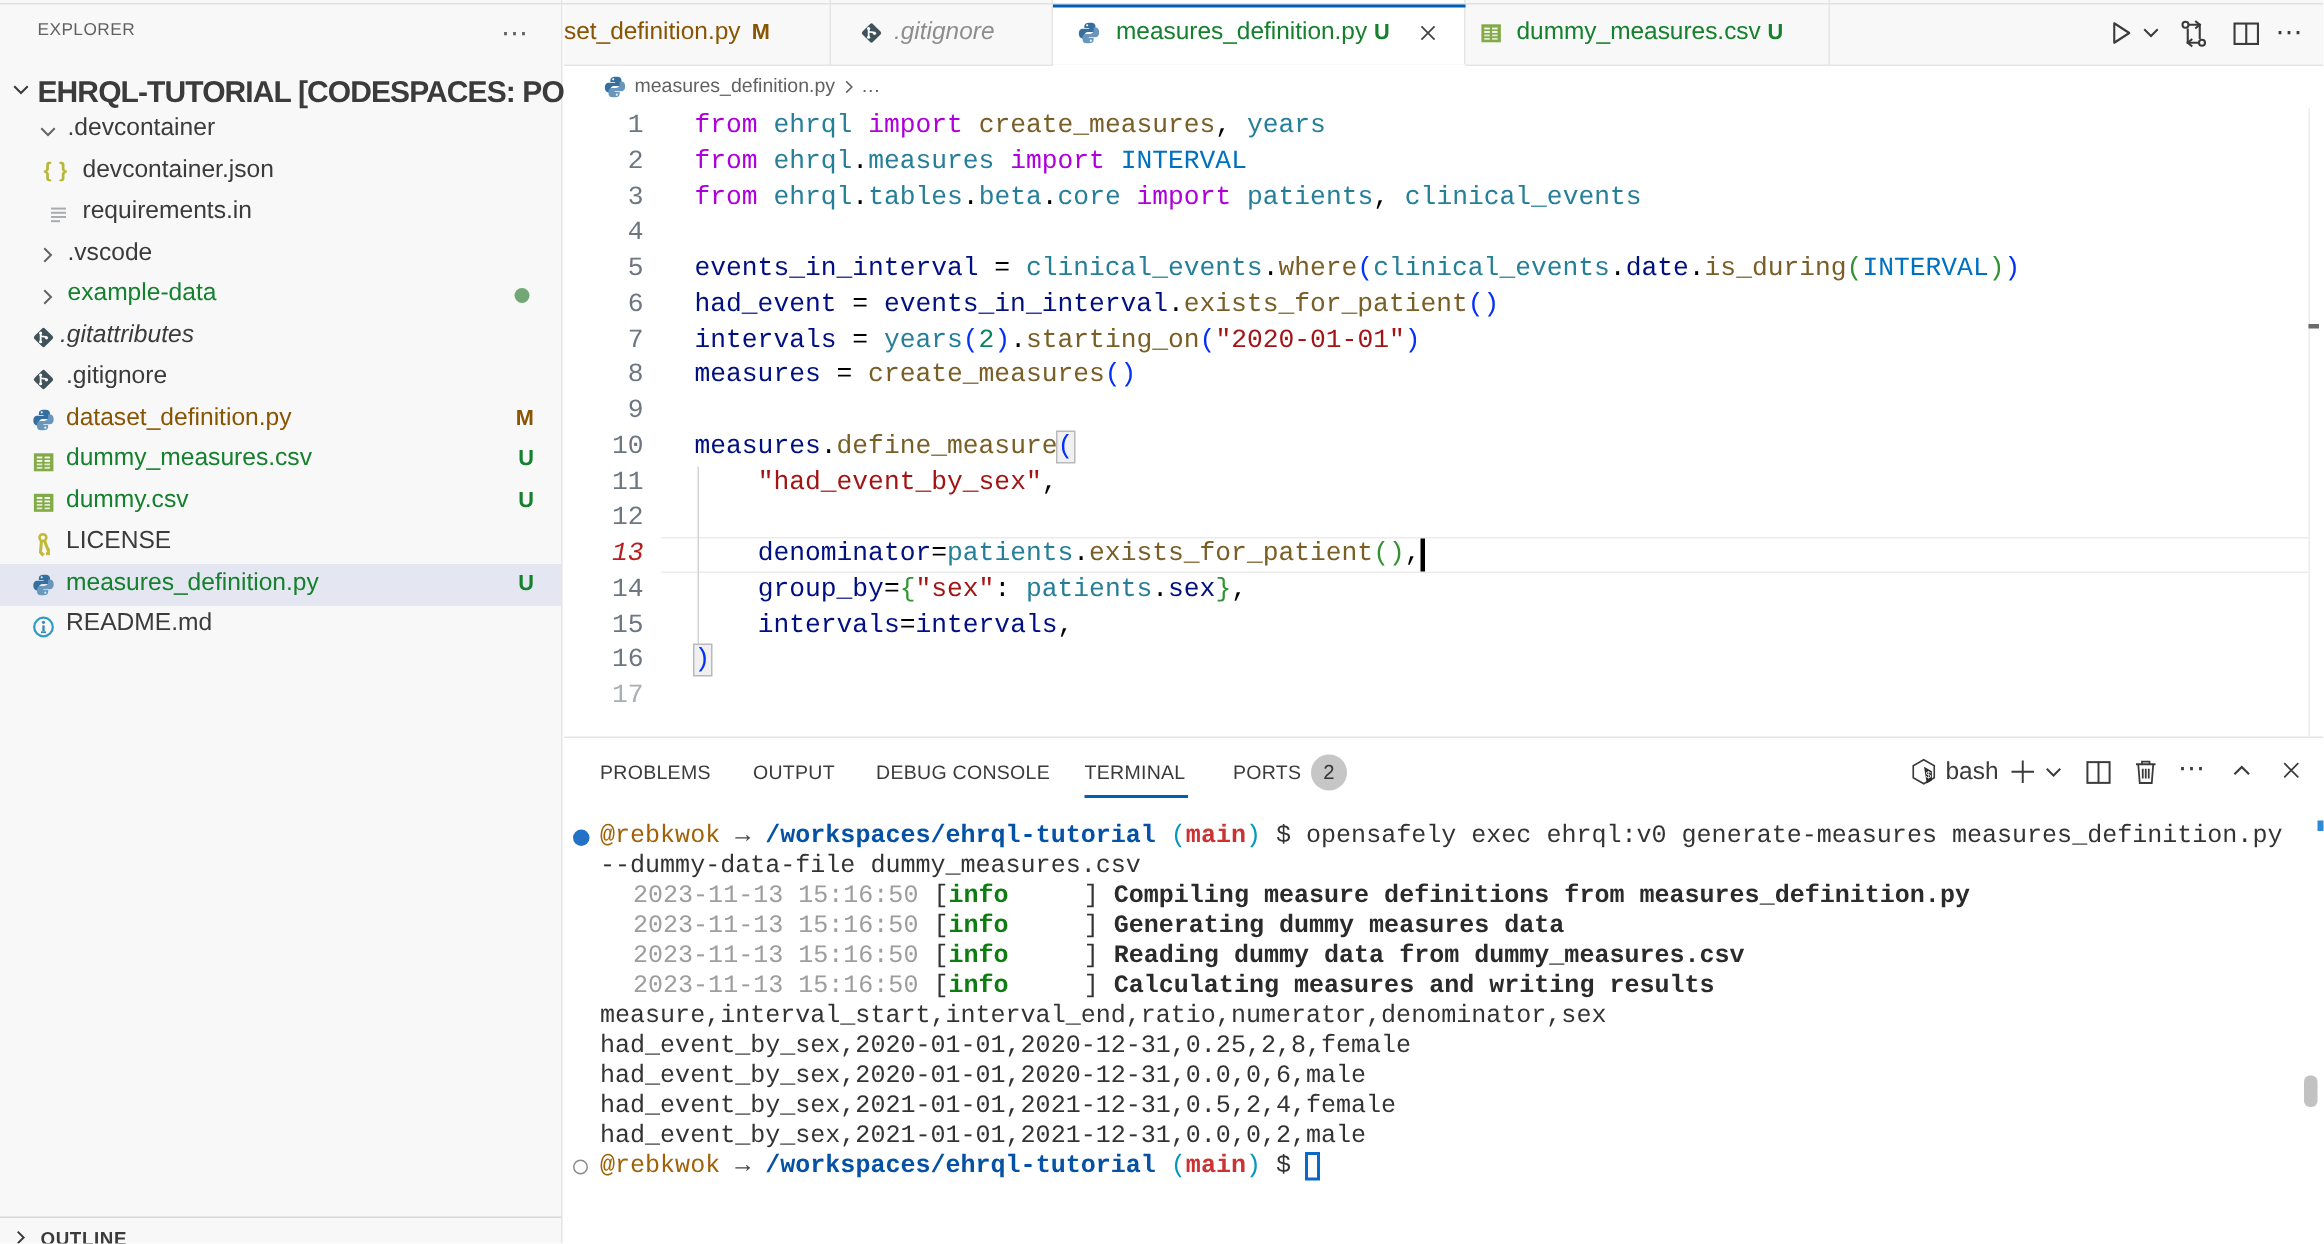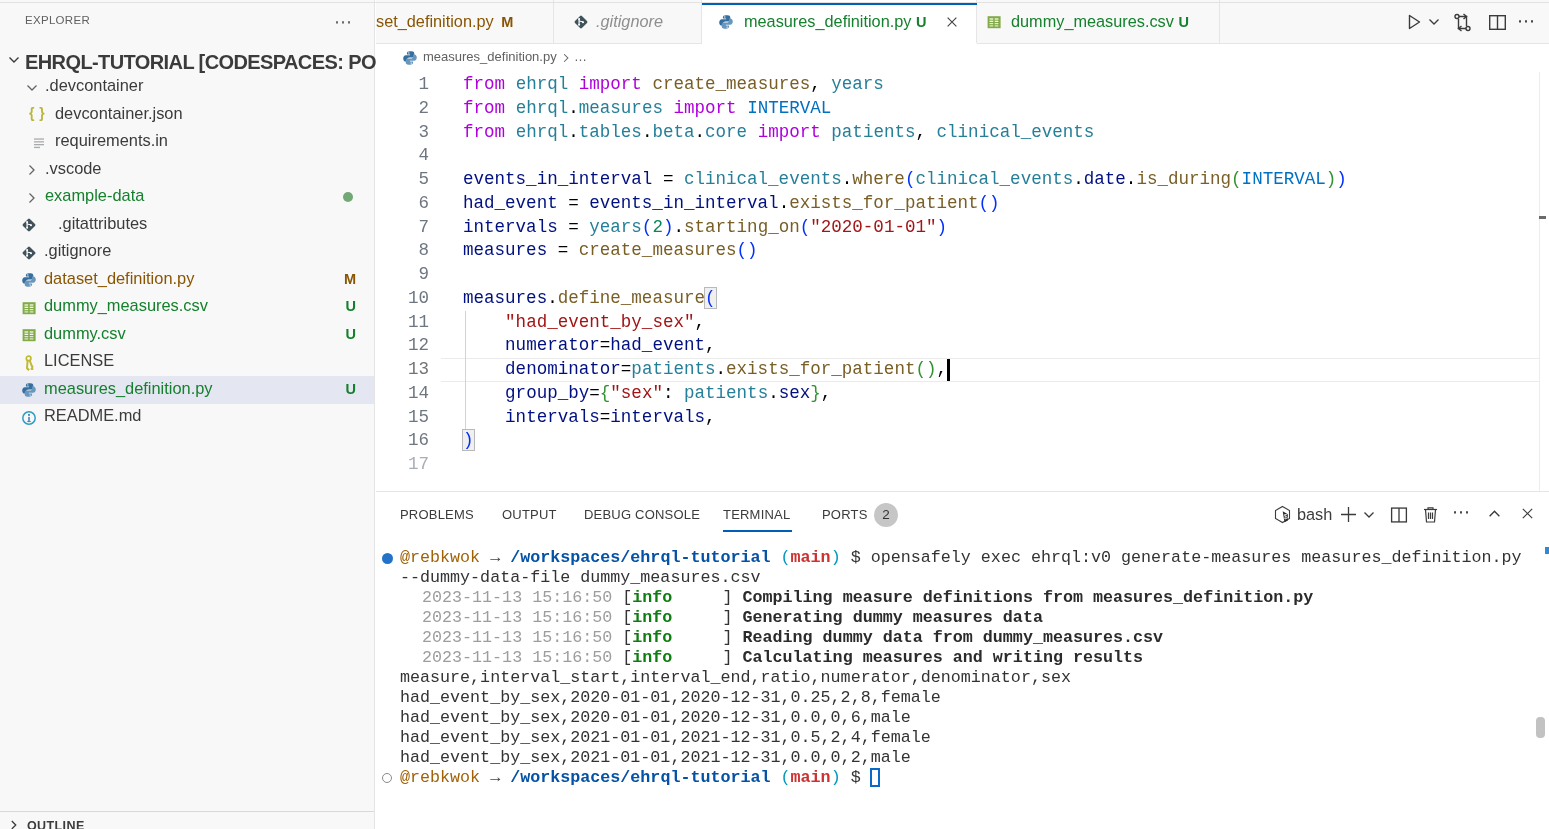--- a/index.html
+++ b/index.html
@@ -102,21 +102,21 @@
 
   <div class="row" style="top:211px;">
     <svg class="ficon" style="left:21px;" viewBox="0 0 16 16">
         <rect x="3.1" y="3.1" width="9.8" height="9.8" rx="1.3" transform="rotate(45 8 8)" fill="#40535b"></rect>
         <path d="M6.1 5.1v5.6" stroke="#fff" stroke-width="1.2"></path>
         <circle cx="6.1" cy="5" r="1.05" fill="#fff"></circle>
         <circle cx="6.1" cy="10.8" r="1.05" fill="#fff"></circle>
         <circle cx="10" cy="8.2" r="1.05" fill="#fff"></circle>
         <path d="M6.1 6.5c0 1.8 3.9.2 3.9 1.7" stroke="#fff" stroke-width="1.1" fill="none"></path>
       </svg>
-    <div class="lbl" style="left:58px;">.gitattributes</div>
+    <div class="lbl" style="left:40px;font-style:italic;">.gitattributes</div>
   </div>
 
   <div class="row" style="top:238.5px;">
     <svg class="ficon" style="left:21px;" viewBox="0 0 16 16">
         <rect x="3.1" y="3.1" width="9.8" height="9.8" rx="1.3" transform="rotate(45 8 8)" fill="#40535b"></rect>
         <path d="M6.1 5.1v5.6" stroke="#fff" stroke-width="1.2"></path>
         <circle cx="6.1" cy="5" r="1.05" fill="#fff"></circle>
         <circle cx="6.1" cy="10.8" r="1.05" fill="#fff"></circle>
         <circle cx="10" cy="8.2" r="1.05" fill="#fff"></circle>
         <path d="M6.1 6.5c0 1.8 3.9.2 3.9 1.7" stroke="#fff" stroke-width="1.1" fill="none"></path>
@@ -292,34 +292,33 @@
   <div style="position:absolute;left:198px;top:5px;">…</div>
 </div>
 
 <div id="editor">
 
   <div style="position:absolute;left:65px;top:286px;width:1098px;height:23.75px;border-top:1px solid #ebebeb;border-bottom:1px solid #ebebeb;"></div>
 
   <div style="position:absolute;left:89px;top:238.5px;width:1px;height:118.75px;background:#d3d3d3;"></div>
 
   <div class="gut" style="left:0;top:1px;">1<br>2<br>3<br>4<br>5<br>6<br>7<br>8<br>9<br>10<br>11<br>12<br></div>
-  <div class="gut" style="left:0;top:286px;color:#737373;">13</div>
+  <div class="gut" style="left:0;top:286px;color:#b91c1c;font-style:italic;">13</div>
   <div class="gut" style="left:0;top:309.75px;">14<br>15<br>16<br></div>
   <div class="gut" style="left:0;top:381px;color:#a8aeb4;">17</div>
 
   <div class="cl" style="top:1px;"><span class="kw">from</span> <span class="ty">ehrql</span> <span class="kw">import</span> <span class="fn">create_measures</span>, <span class="ty">years</span></div>
   <div class="cl" style="top:24.75px;"><span class="kw">from</span> <span class="ty">ehrql</span>.<span class="ty">measures</span> <span class="kw">import</span> <span class="ct">INTERVAL</span></div>
   <div class="cl" style="top:48.5px;"><span class="kw">from</span> <span class="ty">ehrql</span>.<span class="ty">tables</span>.<span class="ty">beta</span>.<span class="ty">core</span> <span class="kw">import</span> <span class="ty">patients</span>, <span class="ty">clinical_events</span></div>
   <div class="cl" style="top:96px;"><span class="vr">events_in_interval</span> = <span class="ty">clinical_events</span>.<span class="fn">where</span><span class="b1">(</span><span class="ty">clinical_events</span>.<span class="vr">date</span>.<span class="fn">is_during</span><span class="b2">(</span><span class="ct">INTERVAL</span><span class="b2">)</span><span class="b1">)</span></div>
   <div class="cl" style="top:119.75px;"><span class="vr">had_event</span> = <span class="vr">events_in_interval</span>.<span class="fn">exists_for_patient</span><span class="b1">()</span></div>
   <div class="cl" style="top:143.5px;"><span class="vr">intervals</span> = <span class="ty">years</span><span class="b1">(</span><span class="nm">2</span><span class="b1">)</span>.<span class="fn">starting_on</span><span class="b1">(</span><span class="st">"2020-01-01"</span><span class="b1">)</span></div>
   <div class="cl" style="top:167.25px;"><span class="vr">measures</span> = <span class="fn">create_measures</span><span class="b1">()</span></div>
   <div class="cl" style="top:214.75px;"><span class="vr">measures</span>.<span class="fn">define_measure</span><span class="b1 bm">(</span></div>
   <div class="cl" style="top:238.5px;">    <span class="st">"had_event_by_sex"</span>,</div>
-  <div class="cl" style="top:262.25px;">    <span class="vr">numerator</span>=<span class="vr">had_event</span>,</div>
   <div class="cl" style="top:286px;">    <span class="vr">denominator</span>=<span class="ty">patients</span>.<span class="fn">exists_for_patient</span><span class="b2">()</span>,</div>
   <div class="cl" style="top:309.75px;">    <span class="vr">group_by</span>=<span class="b2">{</span><span class="st">"sex"</span>: <span class="ty">patients</span>.<span class="vr">sex</span><span class="b2">}</span>,</div>
   <div class="cl" style="top:333.5px;">    <span class="vr">intervals</span>=<span class="vr">intervals</span>,</div>
   <div class="cl" style="top:357.25px;"><span class="b1 bm">)</span></div>
 
   <div style="position:absolute;left:571px;top:287px;width:2.5px;height:22px;background:#000;"></div>
 
   <div style="position:absolute;left:1163px;top:0;width:1px;height:419px;background:#ececec;"></div>
   <div style="position:absolute;left:1163px;top:144px;width:7px;height:3px;background:#6b6b6b;"></div>
 </div>

